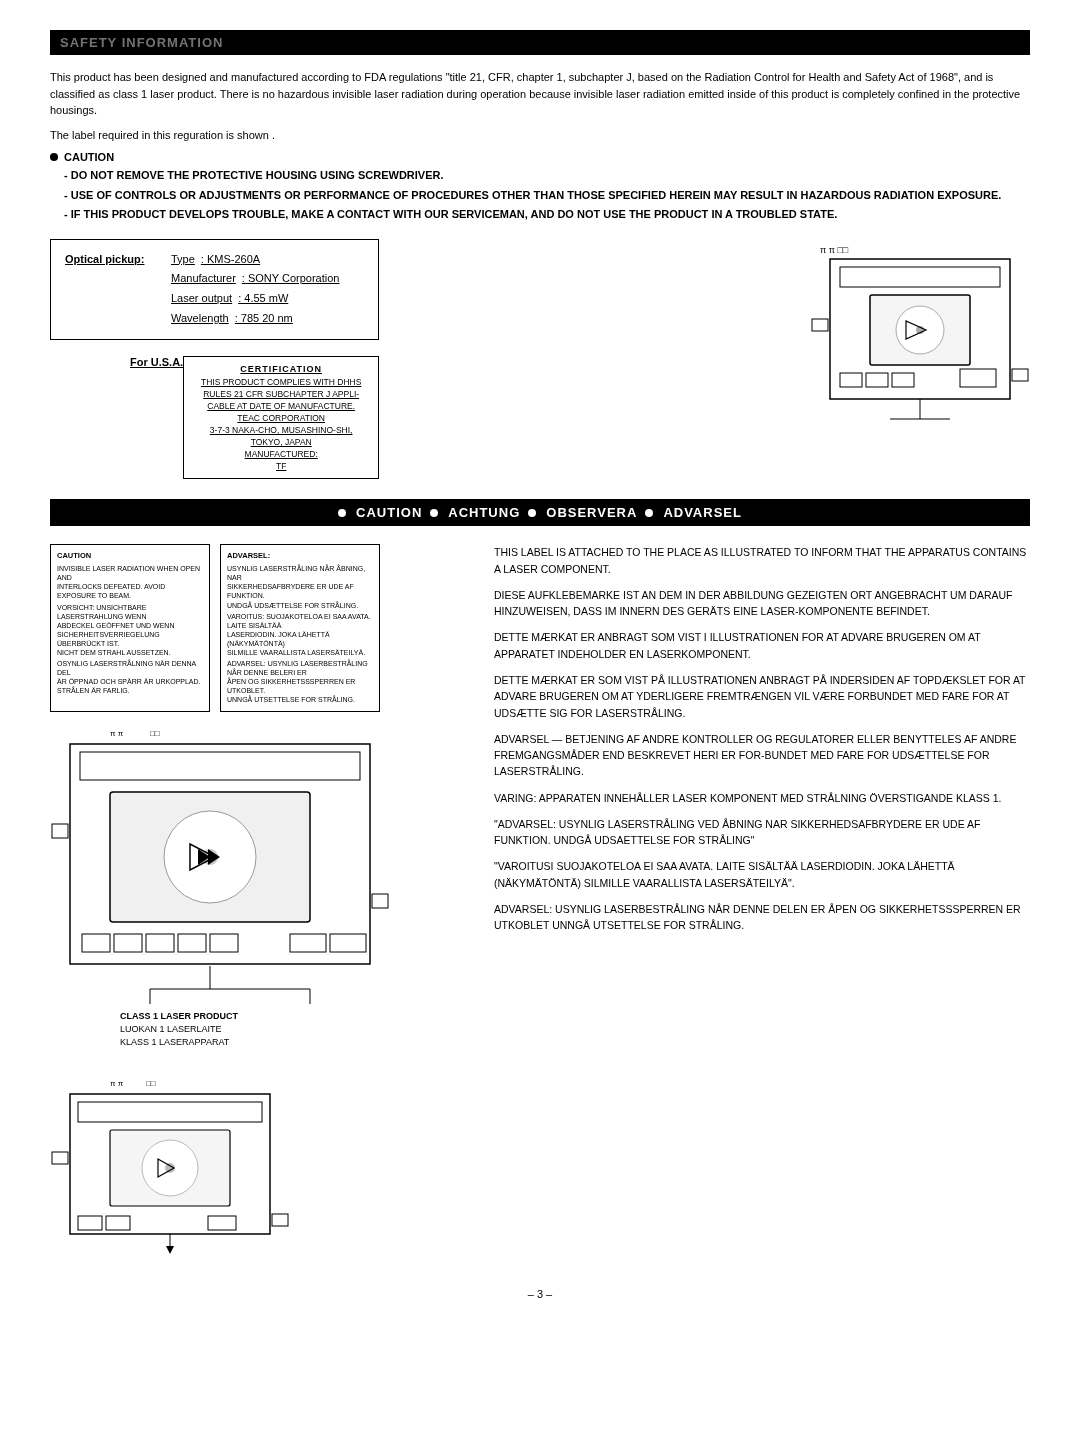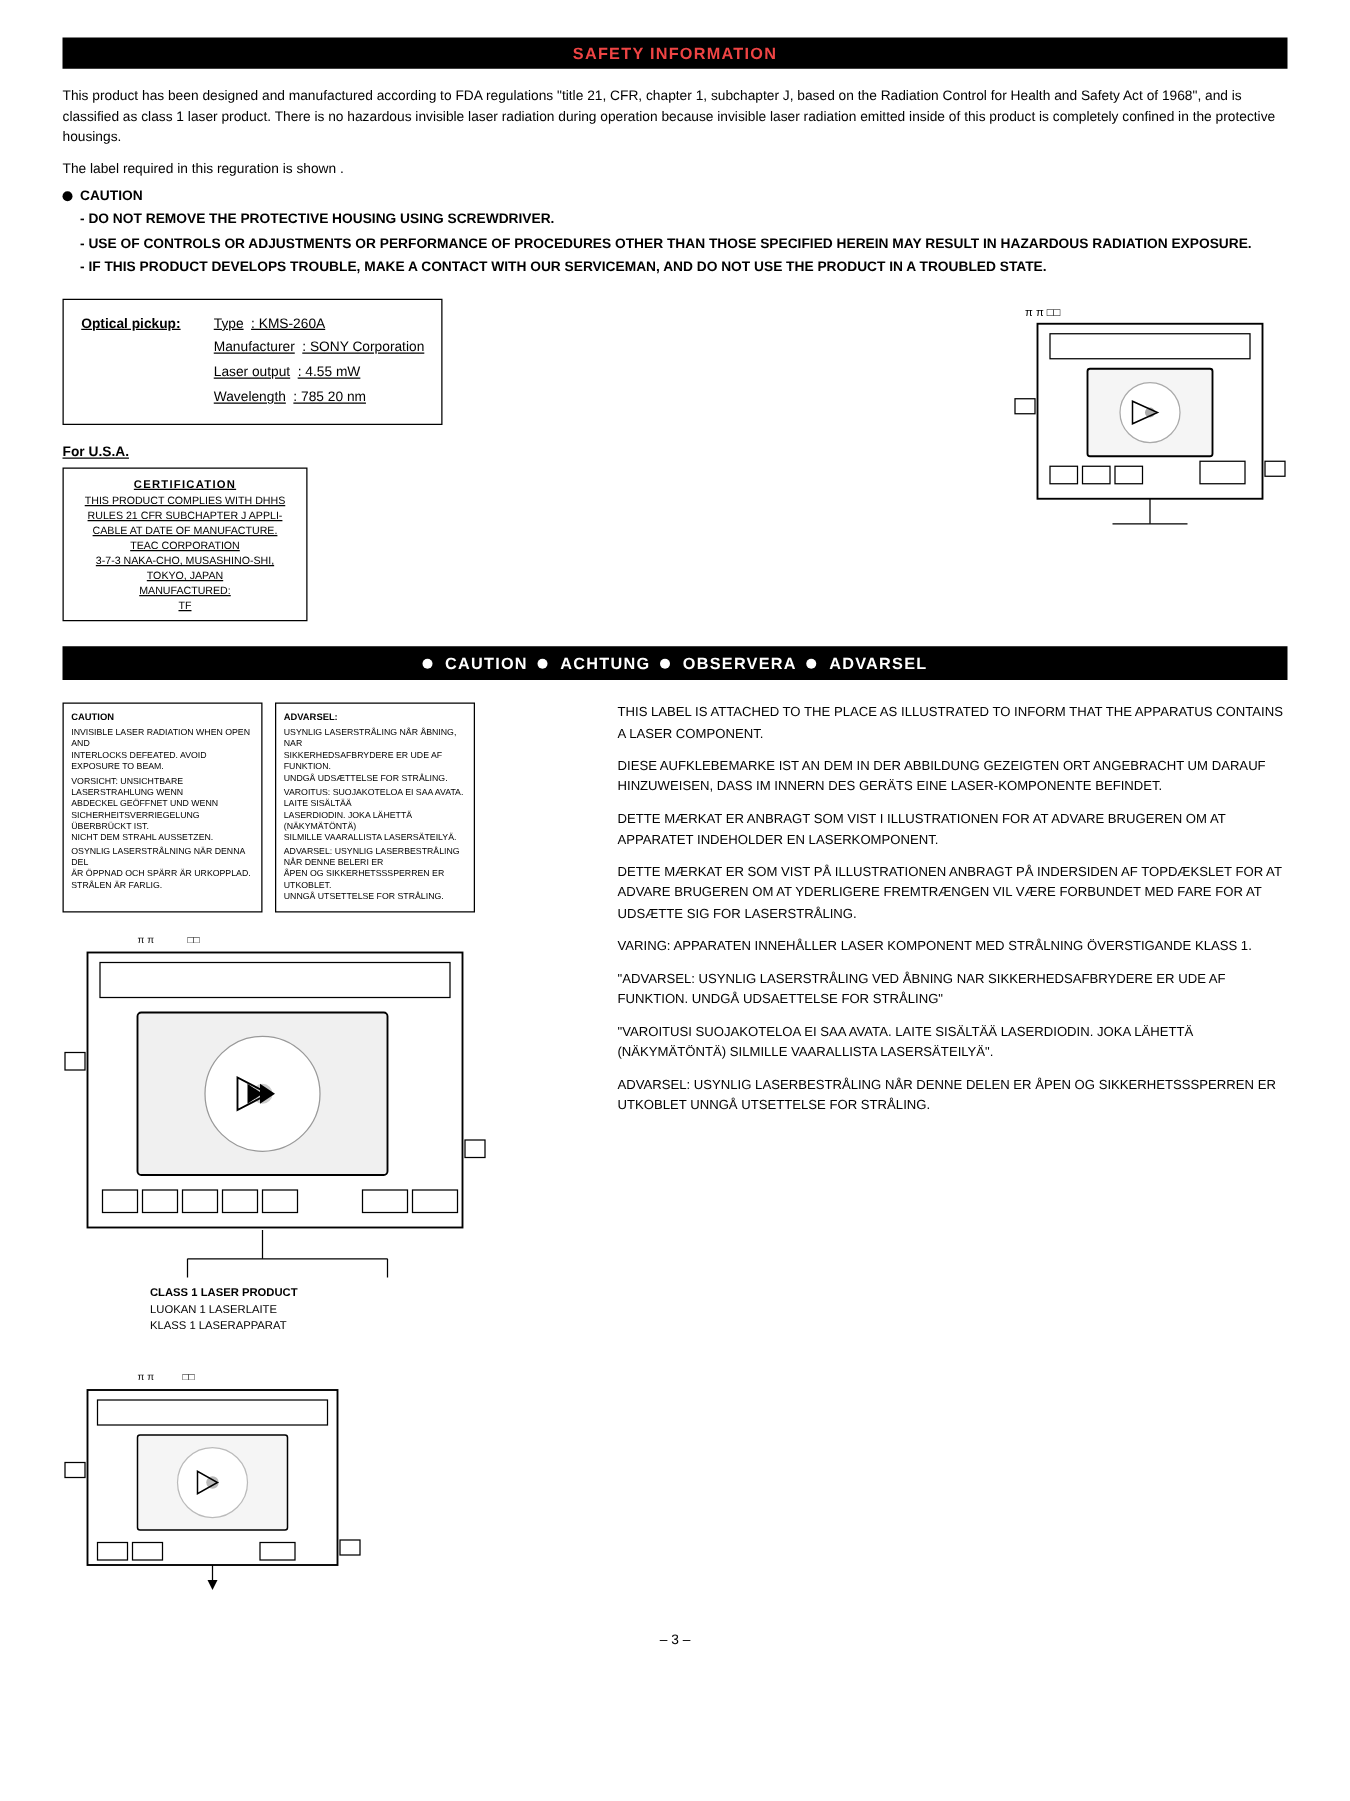--- a/index.html
+++ b/index.html
@@ -8,22 +8,21 @@
       font-family: Arial, Helvetica, sans-serif;
       font-size: 11px;
       color: #000;
       width: 1080px;
       min-height: 1441px;
       padding: 30px 50px;
     }
 
     .safety-header {
       background: #000;
-      color: #ef4444;
-      text-align: center;
+      color: #737373;
       font-weight: bold;
       font-size: 13px;
       padding: 5px 10px;
       letter-spacing: 1px;
       margin-bottom: 14px;
     }
 
     .intro-text {
       font-size: 11px;
       line-height: 1.5;
@@ -230,21 +229,21 @@
         <span>Laser output</span>
         <span>: 4.55 mW</span>
       </div>
       <div class="spec-row">
         <span style="min-width:100px;display:inline-block;"></span>
         <span>Wavelength</span>
         <span>: 785  20 nm</span>
       </div>
     </div>
 
-    <div style="display:flex; flex-direction:column; align-items:flex-start; ">
+    <div style="display:flex; flex-direction:row; align-items:flex-start; margin-left:80px;">
       <div style="font-size:11px; font-weight:bold; margin-bottom:6px;">For U.S.A.</div>
       <div class="cert-box">
         <div class="cert-title">CERTIFICATION</div>
         <div>THIS PRODUCT COMPLIES WITH DHHS</div>
         <div>RULES 21 CFR SUBCHAPTER J APPLI-</div>
         <div>CABLE AT DATE OF MANUFACTURE.</div>
         <div>TEAC CORPORATION</div>
         <div>3-7-3 NAKA-CHO, MUSASHINO-SHI, TOKYO, JAPAN</div>
         <div>MANUFACTURED:</div>
         <div>TF</div>
@@ -390,20 +389,21 @@
       </svg>
     </div>
 
   </div>
 
   <div class="bottom-right">
     <p>THIS LABEL IS ATTACHED TO THE PLACE AS ILLUSTRATED TO INFORM THAT THE APPARATUS CONTAINS A LASER COMPONENT.</p>
     <p>DIESE AUFKLEBEMARKE IST AN DEM IN DER ABBILDUNG GEZEIGTEN ORT ANGEBRACHT UM DARAUF HINZUWEISEN, DASS IM INNERN DES GERÄTS EINE LASER-KOMPONENTE BEFINDET.</p>
     <p>DETTE MÆRKAT ER ANBRAGT SOM VIST I ILLUSTRATIONEN FOR AT ADVARE BRUGEREN OM AT APPARATET INDEHOLDER EN LASERKOMPONENT.</p>
     <p>DETTE MÆRKAT ER SOM VIST PÅ ILLUSTRATIONEN ANBRAGT PÅ INDERSIDEN AF TOPDÆKSLET FOR AT ADVARE BRUGEREN OM AT YDERLIGERE FREMTRÆNGEN VIL VÆRE FORBUNDET MED FARE FOR AT UDSÆTTE SIG FOR LASERSTRÅLING.</p>
+    <p>ADVARSEL — BETJENING AF ANDRE KONTROLLER OG REGULATORER ELLER BENYTTELES AF ANDRE FREMGANGSMÅDER END BESKREVET HERI ER FOR-BUNDET MED FARE FOR UDSÆTTELSE FOR LASERSTRÅLING.</p>
     <p>VARING: APPARATEN INNEHÅLLER LASER KOMPONENT MED STRÅLNING ÖVERSTIGANDE KLASS 1.</p>
     <p>"ADVARSEL: USYNLIG LASERSTRÅLING VED ÅBNING NAR SIKKERHEDSAFBRYDERE ER UDE AF FUNKTION. UNDGÅ UDSAETTELSE FOR STRÅLING"</p>
     <p>"VAROITUSI SUOJAKOTELOA EI SAA AVATA. LAITE SISÄLTÄÄ LASERDIODIN. JOKA LÄHETTÄ (NÄKYMÄTÖNTÄ) SILMILLE VAARALLISTA LASERSÄTEILYÄ".</p>
     <p>ADVARSEL: USYNLIG LASERBESTRÅLING NÅR DENNE DELEN ER ÅPEN OG SIKKERHETSSSPERREN ER UTKOBLET UNNGÅ UTSETTELSE FOR STRÅLING.</p>
   </div>
 
 </div>
 
 <div class="page-number">– 3 –</div>
 

